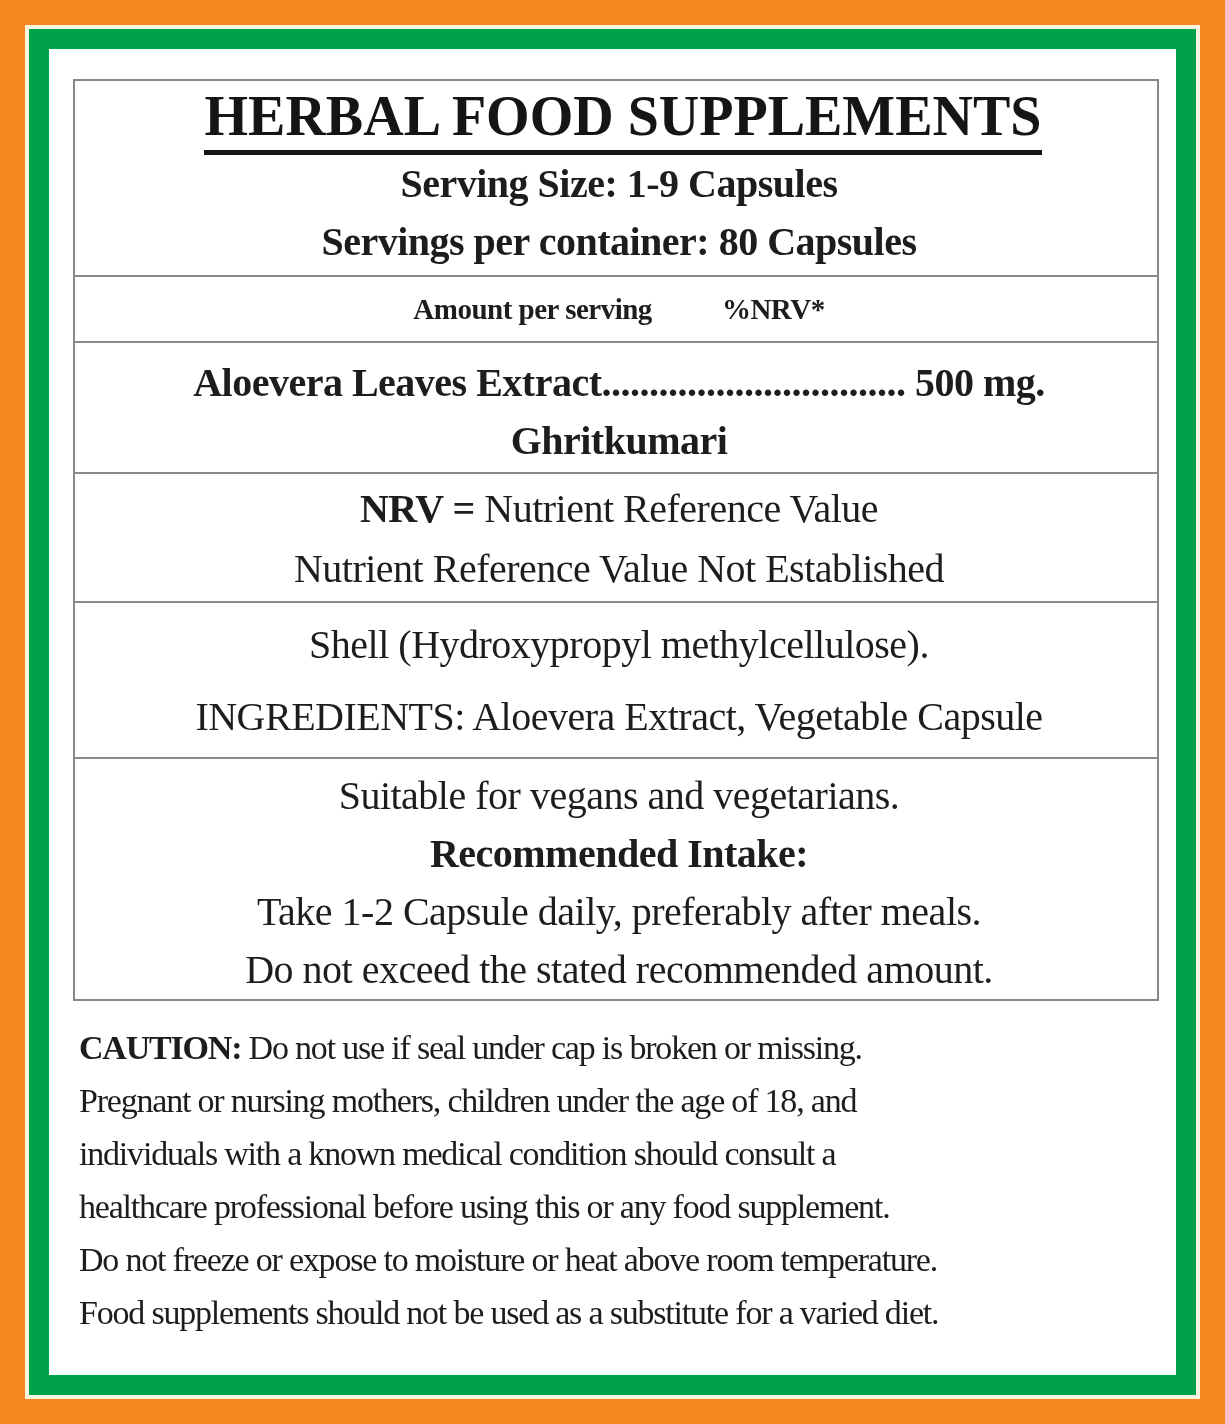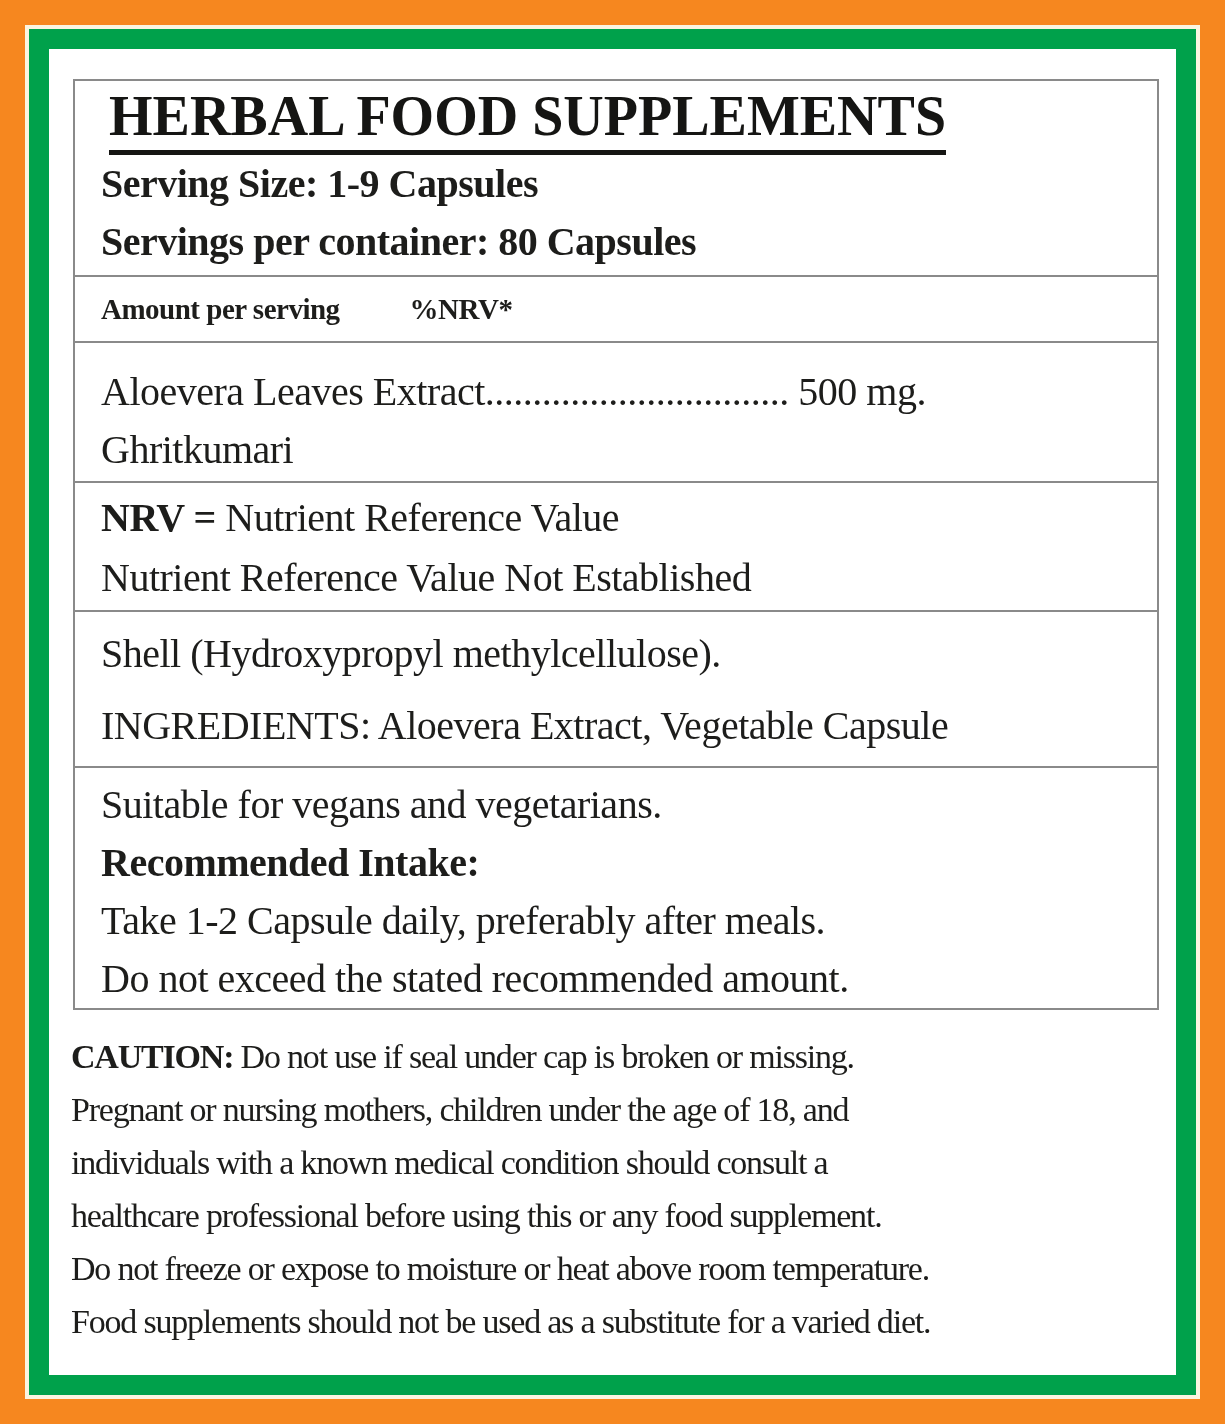--- a/index.html
+++ b/index.html
@@ -25,20 +25,21 @@
     width: 100%; height: 100%;
     background: #ffffff;
     padding: 30px 20px 0 22px;
     overflow: hidden;
   }
   .label-box {
     width: 1086px;
     margin-left: 2px;
     border: 2px solid #8a8a8a;
     background: #ffffff;
+    text-align: center;
   }
   .row { padding-left: 26px; padding-right: 20px; }
   .row + .row { border-top: 2px solid #8a8a8a; }
 
   .title-row { padding-top: 6px; padding-bottom: 4px; }
   .main-title {
     display: inline-block;
     font-size: 56px;
     font-weight: bold;
     line-height: 58px;
@@ -63,31 +64,31 @@
     display: inline-block;
   }
   .header-row .col-nrv { margin-left: 66px; }
 
   .body-text {
     font-size: 40px;
     line-height: 58px;
     letter-spacing: -0.5px;
     white-space: nowrap;
   }
-  .ingredient-row { padding-top: 20px; padding-bottom: 2px; }
+  .ingredient-row { padding-top: 11px; padding-bottom: 2px; font-weight: bold; }
   .nrv-row { padding-top: 5px; padding-bottom: 2px; line-height: 60px; }
   .nrv-row .body-text { line-height: 60px; }
   .ingredients-row { padding-top: 6px; padding-bottom: 4px; }
   .ingredients-row .body-text { line-height: 72px; }
   .usage-row { padding-top: 8px; padding-bottom: 0; }
   .bold { font-weight: bold; }
 
   .caution {
     margin-top: 20px;
-    margin-left: 0;
+    margin-left: 8px;
     font-size: 34px;
     line-height: 53px;
     letter-spacing: -1.2px;
   }
   .caution-line { white-space: nowrap; }
 </style>
 </head>
 <body>
 
 <div class="frame-cream">

